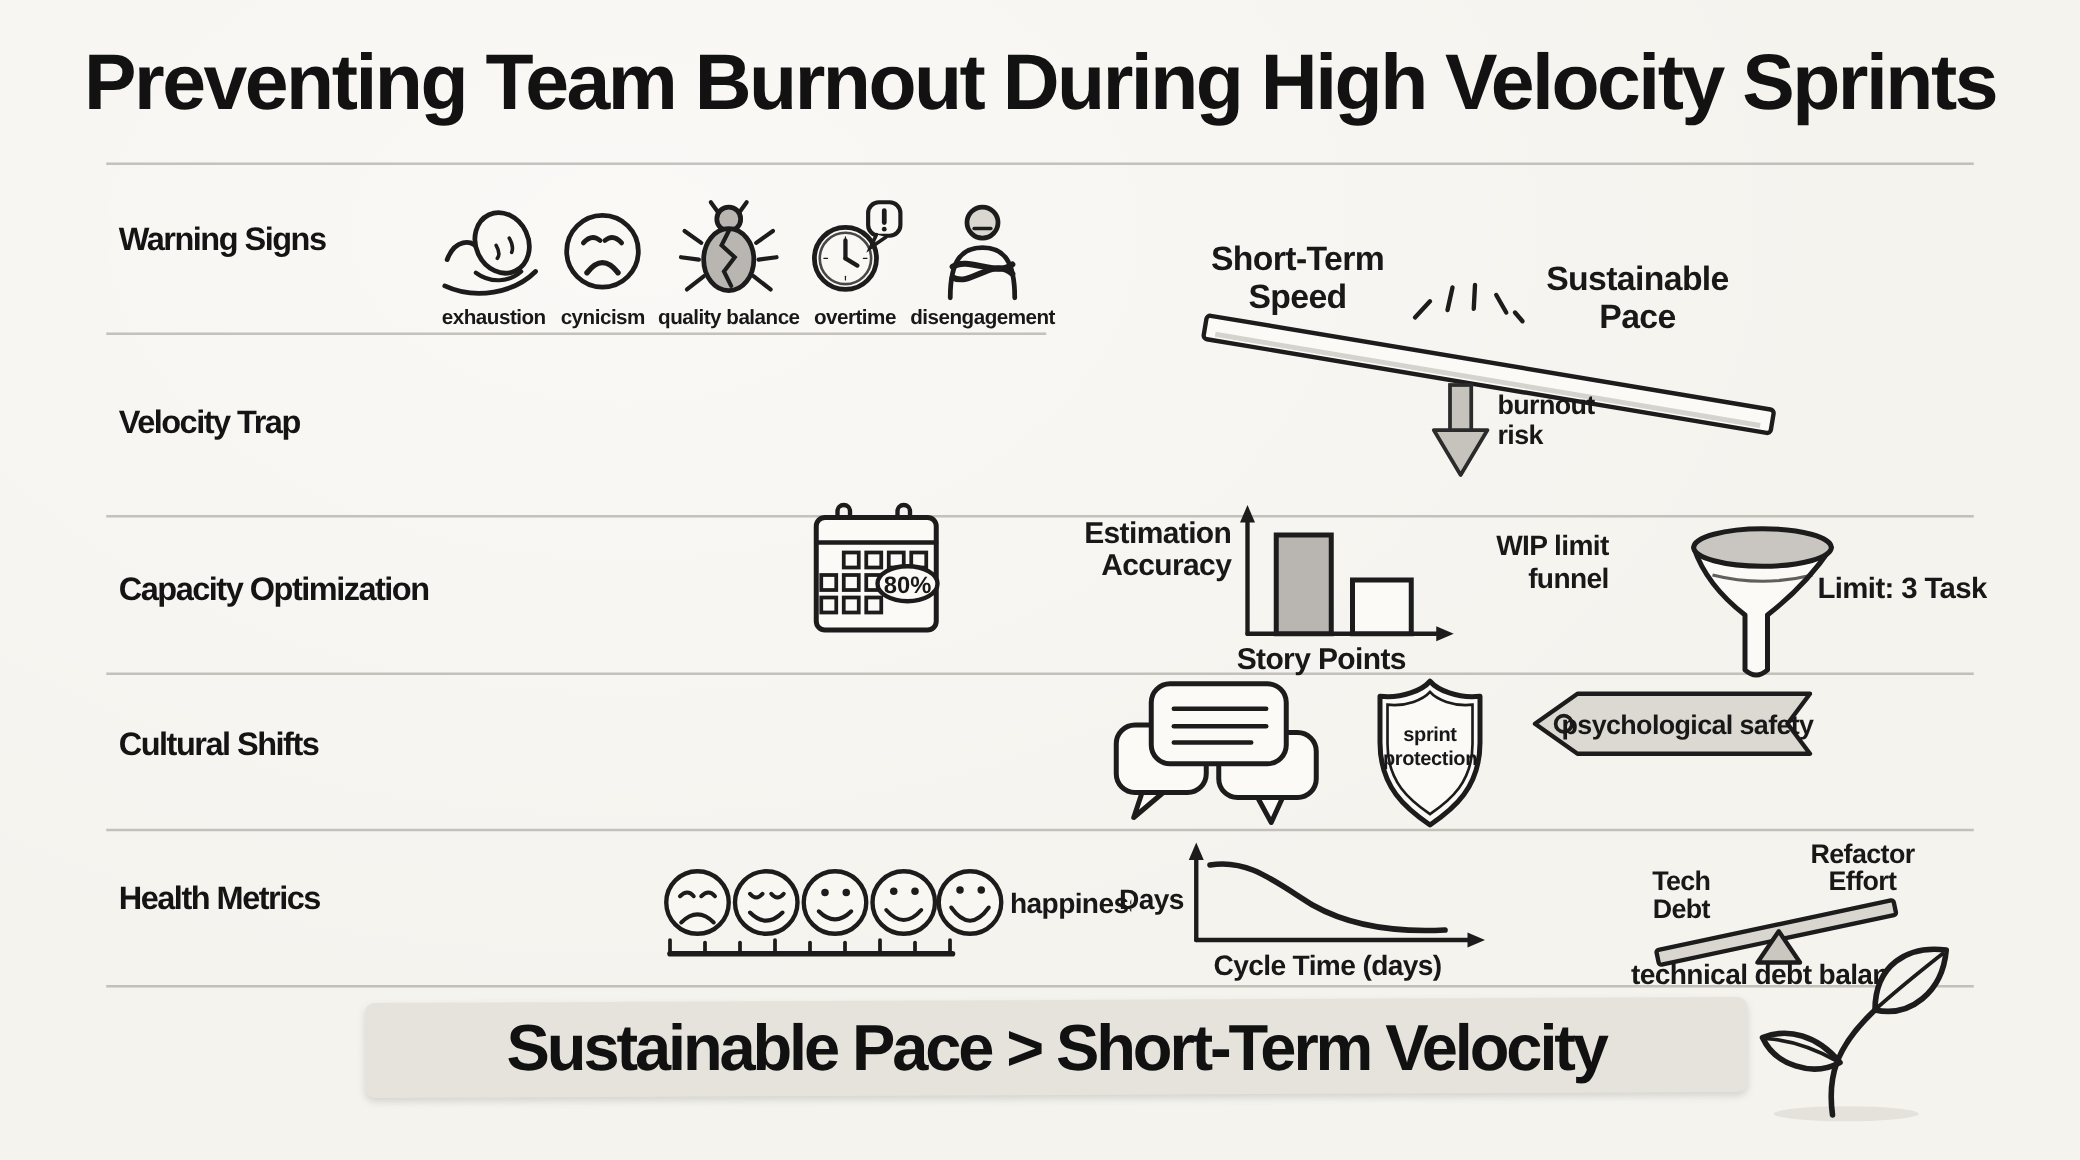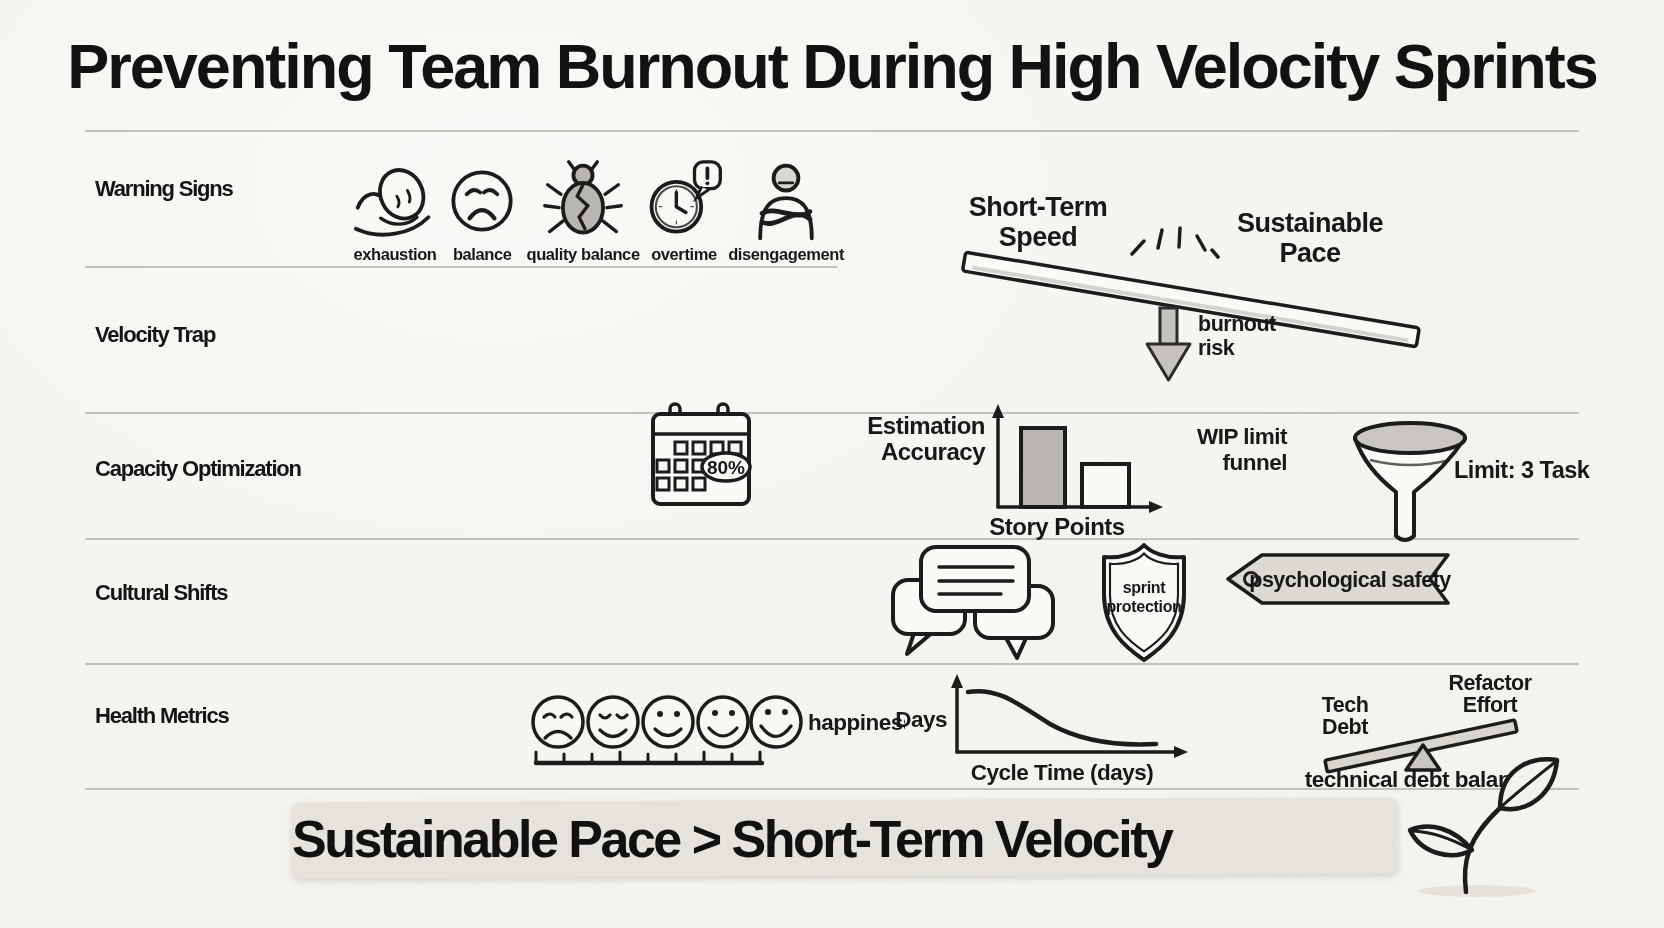--- a/index.html
+++ b/index.html
@@ -8,39 +8,39 @@
     background:#f5f3ee;
     background-image:radial-gradient(ellipse at 30% 20%, rgba(255,255,255,.5), rgba(0,0,0,0) 60%);
     font-family:"Liberation Sans",sans-serif;color:#181818;
   }
   .page-title{
     position:absolute;top:30px;left:0;width:100%;text-align:center;
     font-size:63px;font-weight:800;letter-spacing:-2px;white-space:nowrap;color:#121212;
   }
   .divider{position:absolute;height:2px;background:#a19e97;opacity:.6;}
   .row-label{
-    position:absolute;left:95px;font-size:22px;font-weight:800;
+    position:absolute;left:95px;font-size:26px;font-weight:800;
     letter-spacing:-1.2px;white-space:nowrap;color:#141414;
   }
   .ws-strip{
     position:absolute;left:352px;top:146px;width:492px;height:118px;
     display:flex;justify-content:space-between;align-items:flex-end;text-align:center;
   }
   .ws-item{display:flex;flex-direction:column;align-items:center;}
   .ws-caption{font-size:16.5px;font-weight:700;letter-spacing:-.4px;white-space:nowrap;margin-top:1px;}
   .sketch{position:absolute;}
   .sketch text, svg text{font-family:"Liberation Sans",sans-serif;font-weight:700;fill:#181818;}
   .footer-band{
     position:absolute;left:292px;top:800px;width:1106px;height:76px;
     background:#e6e3dc;border-radius:8px;transform:rotate(-.25deg);
     box-shadow:0 3px 6px rgba(120,118,110,.25);
   }
   .footer-text{
     position:absolute;left:292px;top:800px;width:1106px;height:76px;line-height:78px;
-    text-align:left;font-size:52px;font-weight:800;letter-spacing:-2.5px;
+    text-align:center;font-size:52px;font-weight:800;letter-spacing:-2.5px;
     white-space:nowrap;color:#111;
   }
 </style>
 </head>
 <body>
 
 <div class="canvas">
 
   <div class="page-title">Preventing Team Burnout During High Velocity Sprints</div>
 
@@ -73,21 +73,21 @@
     </div>
     <div class="ws-item">
       <svg width="86" height="86" viewBox="0 0 90 90">
         <g fill="none" stroke="#1c1c1c" stroke-width="4" stroke-linecap="round">
           <circle cx="45" cy="45" r="30" fill="#faf8f4"></circle>
           <path d="M29,38 q7,-8 14,-2"></path>
           <path d="M47,36 q7,-6 14,2"></path>
           <path d="M32,63 Q45,46 58,63" stroke-width="4.5"></path>
         </g>
       </svg>
-      <div class="ws-caption">balance</div>
+      <div class="ws-caption">cynicism</div>
     </div>
     <div class="ws-item">
       <svg width="86" height="86" viewBox="0 0 90 90">
         <g fill="none" stroke="#1c1c1c" stroke-width="3.5" stroke-linecap="round">
           <path d="M22,38 L8,28"></path>
             <path d="M20,52 L5,50"></path>
             <path d="M24,66 L10,77"></path>
           <path d="M68,38 L82,28"></path>
             <path d="M70,52 L85,50"></path>
             <path d="M66,66 L80,77"></path>

